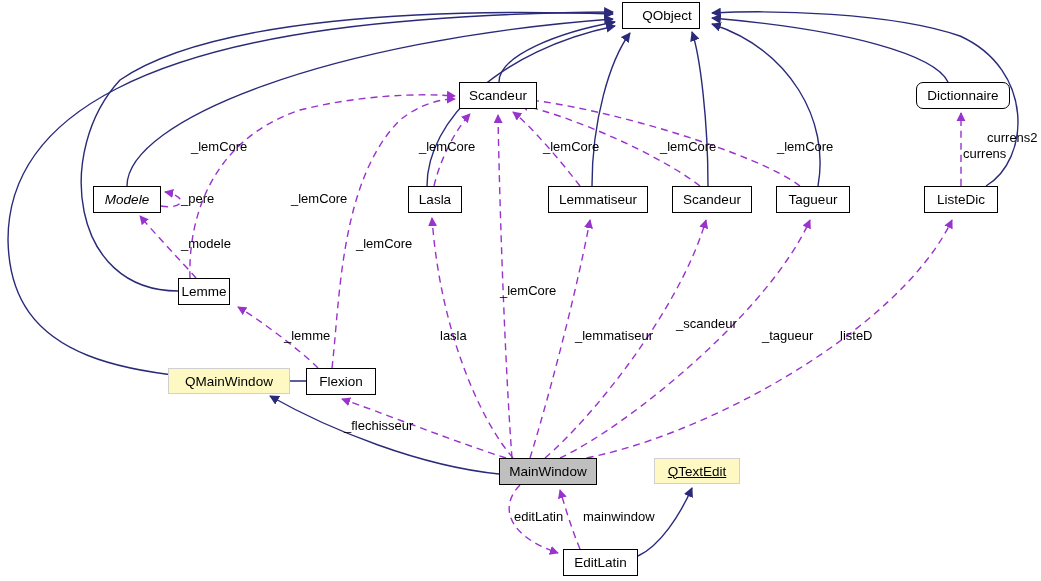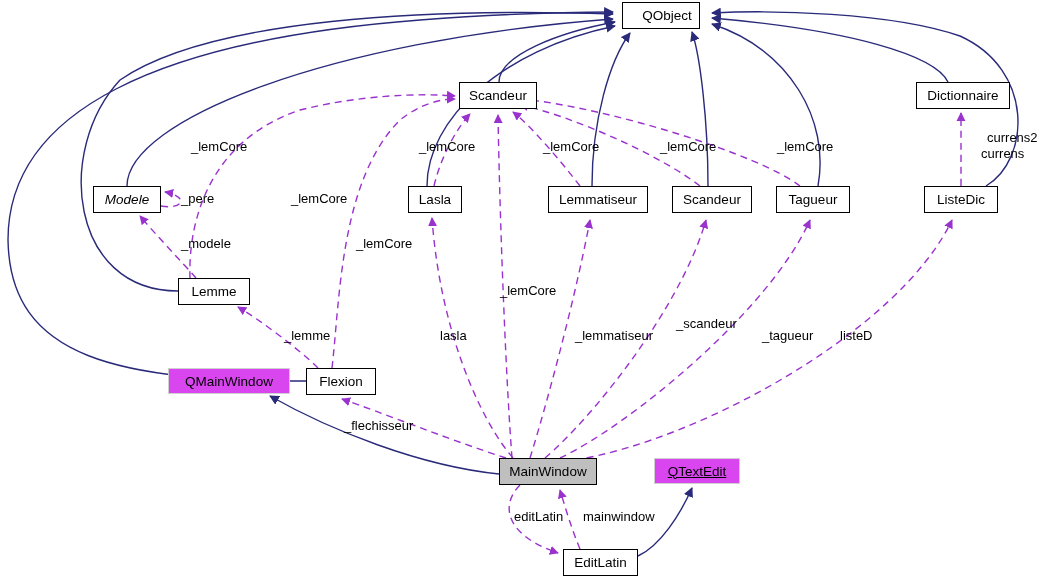--- a/index.html
+++ b/index.html
@@ -5,21 +5,21 @@
   html,body{margin:0;padding:0;background:#ffffff;}
   body{width:1041px;height:581px;overflow:hidden;
        font-family:"Liberation Sans","DejaVu Sans",sans-serif;}
   #diagram{position:relative;width:1041px;height:581px;background:#ffffff;}
   svg.edges{position:absolute;left:0;top:0;width:1041px;height:581px;}
   .node{position:absolute;box-sizing:border-box;display:flex;
         align-items:center;justify-content:center;
         font-size:13.5px;color:#000000;white-space:nowrap;}
   .node.internal{border:1px solid #000000;background:#ffffff;}
   .node.focus{border:1px solid #000000;background:#bfbfbf;}
-  .node.external{border:1px solid #d0d0d0;background:#d946ef;}
+  .node.external{border:1px solid #d0d0d0;background:#fef9c3;}
   .elabel{position:absolute;font-size:13px;color:#000000;white-space:nowrap;
           background:transparent;line-height:15px;}
 </style>
 </head>
 <body>
 
 <div id="diagram">
 
   <svg class="edges" viewBox="0 0 1041 581" xmlns="http://www.w3.org/2000/svg">
     <defs>
@@ -68,42 +68,42 @@
       <path d="M520,485 C500,505 505,535 558,553"></path>
     </g>
   </svg>
 
   <div class="node internal" style="left:622px;top:2px;width:78px;height:27px;padding-left:12px;">
     <span>QObject</span>
   </div>
   <div class="node internal" style="left:459px;top:82px;width:78px;height:27px;">
     <span>Scandeur</span>
   </div>
-  <div class="node internal" style="left:916px;top:82px;width:94px;height:27px;">
+  <div class="node internal" style="left:916px;top:82px;width:94px;height:27px;border-radius:7px;">
     <span>Dictionnaire</span>
   </div>
   <div class="node internal" style="left:93px;top:186px;width:68px;height:27px;font-style:italic;">
     <span>Modele</span>
   </div>
   <div class="node internal" style="left:408px;top:186px;width:54px;height:27px;">
     <span>Lasla</span>
   </div>
   <div class="node internal" style="left:548px;top:186px;width:100px;height:27px;">
     <span>Lemmatiseur</span>
   </div>
   <div class="node internal" style="left:672px;top:186px;width:80px;height:27px;">
     <span>Scandeur</span>
   </div>
   <div class="node internal" style="left:776px;top:186px;width:74px;height:27px;">
     <span>Tagueur</span>
   </div>
   <div class="node internal" style="left:924px;top:186px;width:74px;height:27px;text-align:center;">
     <span>ListeDic</span>
   </div>
-  <div class="node internal" style="left:178px;top:278px;width:72px;height:27px;">
+  <div class="node internal" style="left:178px;top:278px;width:52px;height:27px;">
     <span>Lemme</span>
   </div>
   <div class="node external" style="left:168px;top:368px;width:122px;height:26px;">
     <span>QMainWindow</span>
   </div>
   <div class="node internal" style="left:306px;top:368px;width:70px;height:27px;">
     <span>Flexion</span>
   </div>
   <div class="node focus" style="left:499px;top:458px;width:98px;height:27px;">
     <span>MainWindow</span>
@@ -119,21 +119,21 @@
   <div class="elabel" style="left:291px;top:191px;">_lemCore</div>
   <div class="elabel" style="left:356px;top:236px;">_lemCore</div>
   <div class="elabel" style="left:419px;top:139px;">_lemCore</div>
   <div class="elabel" style="left:543px;top:139px;">_lemCore</div>
   <div class="elabel" style="left:660px;top:139px;">_lemCore</div>
   <div class="elabel" style="left:777px;top:139px;">_lemCore</div>
   <div class="elabel" style="left:500px;top:283px;">_lemCore</div>
   <div class="elabel" style="left:181px;top:191px;">_pere</div>
   <div class="elabel" style="left:181px;top:236px;">_modele</div>
   <div class="elabel" style="left:963px;top:130px;padding-left:24px;">currens2</div>
-  <div class="elabel" style="left:963px;top:146px;margin-left:18px;">currens</div>
+  <div class="elabel" style="left:963px;top:146px;">currens</div>
   <div class="elabel" style="left:284px;top:328px;">_lemme</div>
   <div class="elabel" style="left:440px;top:328px;">lasla</div>
   <div class="elabel" style="left:575px;top:328px;">_lemmatiseur</div>
   <div class="elabel" style="left:676px;top:316px;">_scandeur</div>
   <div class="elabel" style="left:762px;top:328px;">_tagueur</div>
   <div class="elabel" style="left:840px;top:328px;">listeD</div>
   <div class="elabel" style="left:344px;top:418px;">_flechisseur</div>
   <div class="elabel" style="left:514px;top:509px;">editLatin</div>
   <div class="elabel" style="left:583px;top:509px;">mainwindow</div>
 

